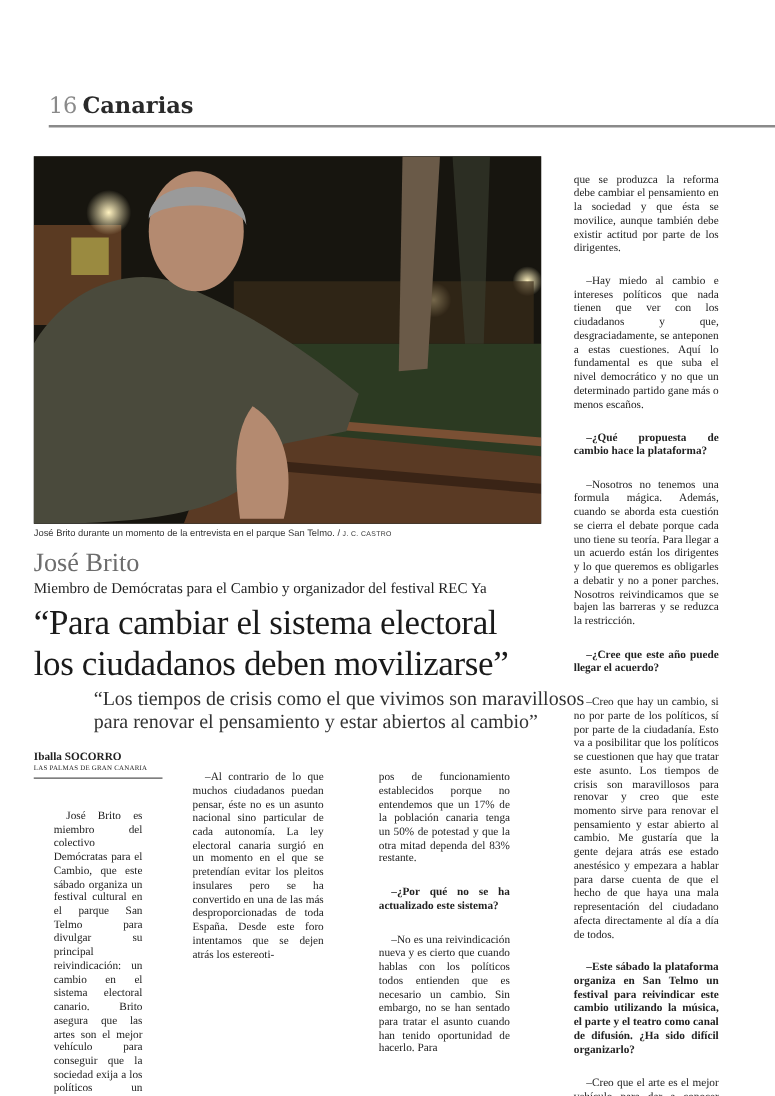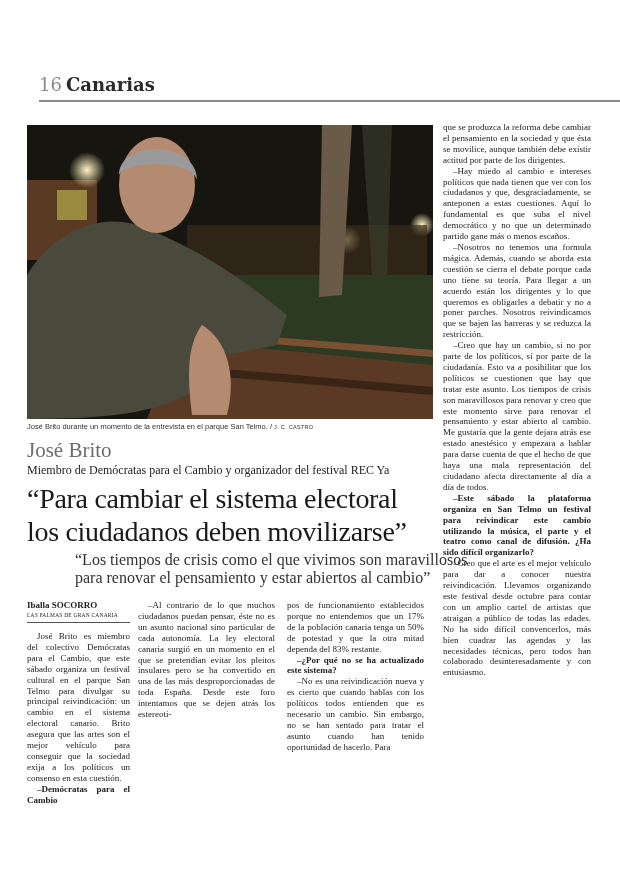--- a/index.html
+++ b/index.html
@@ -8,21 +8,21 @@
   .header .num{font-family:"DejaVu Serif",serif;font-size:18px;color:#8a8a8a;}
   .header .sec{font-family:"DejaVu Serif",serif;font-size:18px;font-weight:bold;color:#2a2a2a;margin-left:4px;}
   .photo{position:absolute;left:27px;top:125px;width:406px;height:294px;overflow:hidden;background:#1a1a14;}
   .caption{position:absolute;left:27px;top:422px;width:410px;font-family:"Liberation Sans",sans-serif;font-size:7.5px;color:#333;white-space:nowrap;}
   .caption .credit{font-size:5.5px;letter-spacing:0.3px;}
   .name{position:absolute;left:27px;top:438px;font-family:"Liberation Serif",serif;font-size:21px;color:#6d6d6d;}
   .role{position:absolute;left:27px;top:463px;font-family:"Liberation Serif",serif;font-size:12px;color:#222;white-space:nowrap;}
   .headline{position:absolute;left:27px;top:482px;width:420px;font-family:"Liberation Serif",serif;font-size:28px;line-height:33px;color:#1a1a1a;letter-spacing:-0.3px;}
   .subhead{position:absolute;left:27px;top:551px;width:420px;font-family:"Liberation Serif",serif;font-size:16px;line-height:18px;color:#333;margin-left:48px;}
   .col{position:absolute;font-family:"Liberation Serif",serif;font-size:9px;line-height:10.9px;color:#222;text-align:justify;}
-  .col p{margin:0;text-indent:10px;}
+  .col p{margin:16px;text-indent:10px;}
   .col p.q{font-weight:bold;}
   .col p.noind{text-indent:0;}
   .byline{position:absolute;left:27px;top:600px;width:103px;}
   .byline .author{font-family:"Liberation Serif",serif;font-size:9px;font-weight:bold;}
   .byline .place{font-family:"Liberation Serif",serif;font-size:5.5px;letter-spacing:0.2px;margin-top:2px;padding-bottom:4px;border-bottom:1px solid #555;}
 </style>
 </head>
 <body>
 
 <div class="header">
@@ -87,17 +87,19 @@
 
 <div class="col" style="left:287px;top:600px;width:137px;">
   <p class="noind">pos de funcionamiento establecidos porque no entendemos que un 17% de la población canaria tenga un 50% de potestad y que la otra mitad dependa del 83% restante.</p>
   <p class="q">–¿Por qué no se ha actualizado este sistema?</p>
   <p>–No es una reivindicación nueva y es cierto que cuando hablas con los políticos todos entienden que es necesario un cambio. Sin embargo, no se han sentado para tratar el asunto cuando han tenido oportunidad de hacerlo. Para</p>
 </div>
 
 <div class="col" style="left:443px;top:122px;width:148px;">
   <p class="noind">que se produzca la reforma debe cambiar el pensamiento en la sociedad y que ésta se movilice, aunque también debe existir actitud por parte de los dirigentes.</p>
   <p>–Hay miedo al cambio e intereses políticos que nada tienen que ver con los ciudadanos y que, desgraciadamente, se anteponen a estas cuestiones. Aquí lo fundamental es que suba el nivel democrático y no que un determinado partido gane más o menos escaños.</p>
+  <p class="q">–¿Qué propuesta de cambio hace la plataforma?</p>
   <p>–Nosotros no tenemos una formula mágica. Además, cuando se aborda esta cuestión se cierra el debate porque cada uno tiene su teoría. Para llegar a un acuerdo están los dirigentes y lo que queremos es obligarles a debatir y no a poner parches. Nosotros reivindicamos que se bajen las barreras y se reduzca la restricción.</p>
+  <p class="q">–¿Cree que este año puede llegar el acuerdo?</p>
   <p>–Creo que hay un cambio, si no por parte de los políticos, sí por parte de la ciudadanía. Esto va a posibilitar que los políticos se cuestionen que hay que tratar este asunto. Los tiempos de crisis son maravillosos para renovar y creo que este momento sirve para renovar el pensamiento y estar abierto al cambio. Me gustaría que la gente dejara atrás ese estado anestésico y empezara a hablar para darse cuenta de que el hecho de que haya una mala representación del ciudadano afecta directamente al día a día de todos.</p>
   <p class="q">–Este sábado la plataforma organiza en San Telmo un festival para reivindicar este cambio utilizando la música, el parte y el teatro como canal de difusión. ¿Ha sido difícil organizarlo?</p>
   <p>–Creo que el arte es el mejor vehículo para dar a conocer nuestra reivindicación. Llevamos organizando este festival desde octubre para contar con un amplio cartel de artistas que atraigan a público de todas las edades. No ha sido difícil convencerlos, más bien cuadrar las agendas y las necesidades técnicas, pero todos han colaborado desinteresadamente y con entusiasmo.</p>
 </div>
 
 </body></html>

